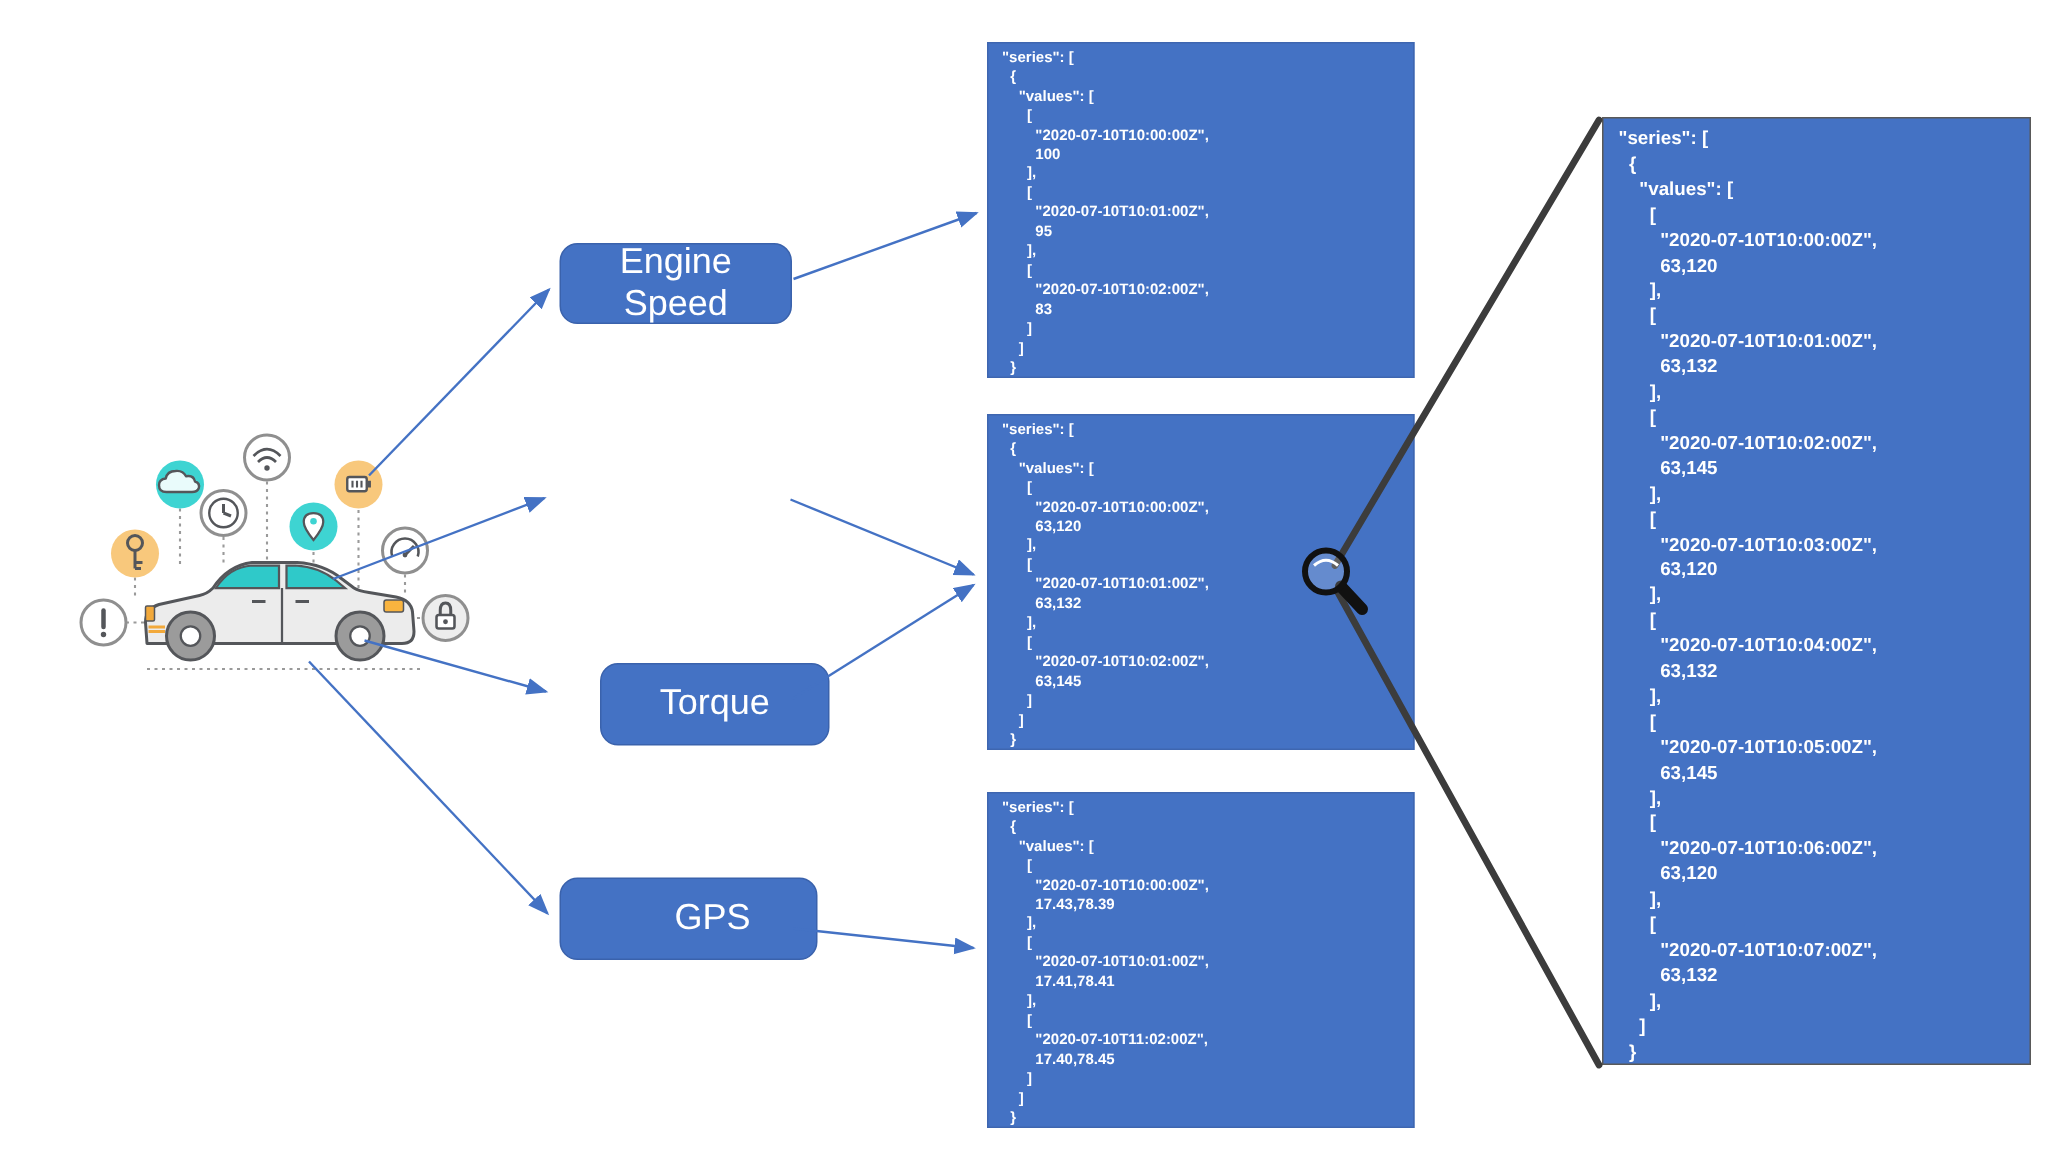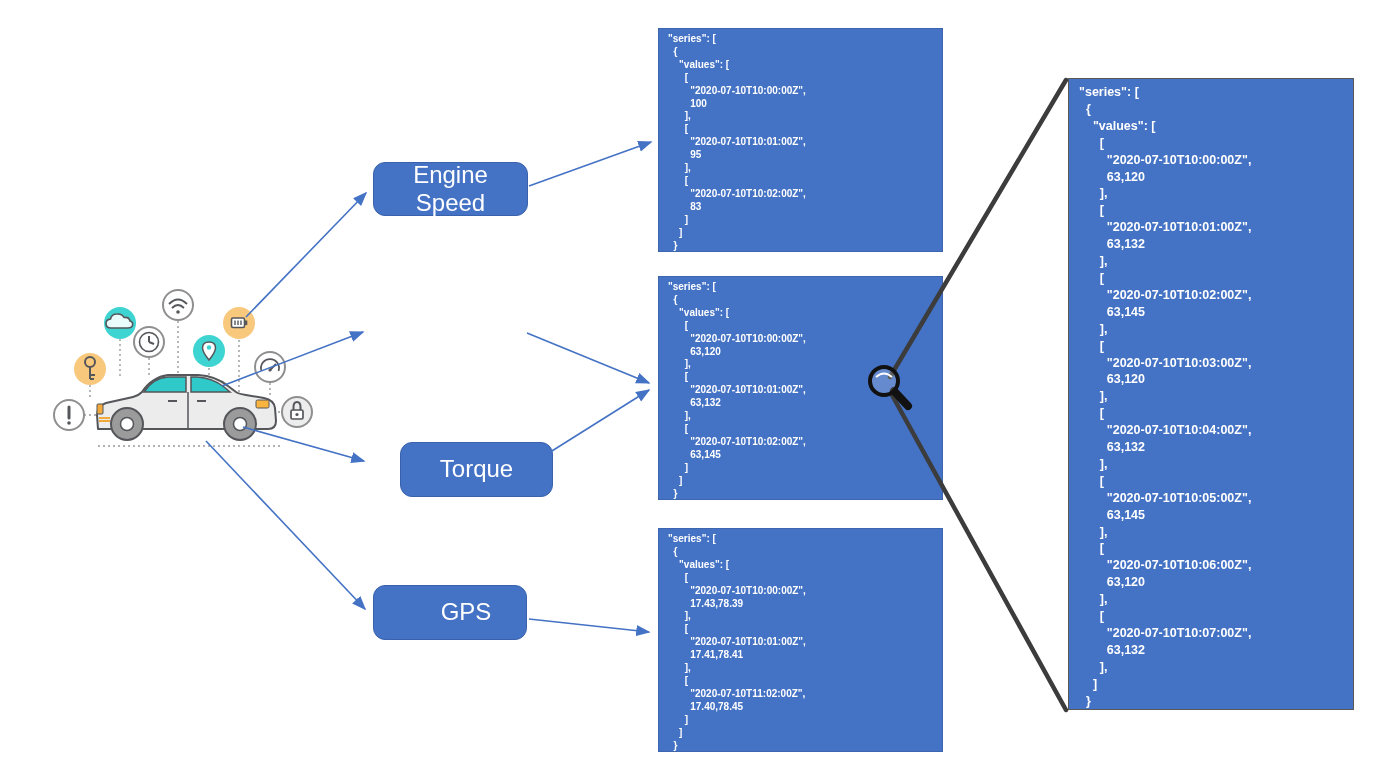--- a/index.html
+++ b/index.html
@@ -19,21 +19,21 @@
               font-size:12.5px;line-height:16.9px;padding:5px 4px 0 10px;
               border:1.5px solid #595959;}
 
   
   .sensor-btn{position:absolute;background:#4472C4;border:1px solid #3A62AC;border-radius:12px;
               color:#fff;display:flex;align-items:center;justify-content:center;text-align:center;
               font-size:24px;line-height:1.18;padding:0 12px;box-sizing:border-box;z-index:2;}
   #btn-engine{left:373px;top:162px;width:155px;height:54px;}
   #btn-oil{left:373px;top:303px;width:152px;height:54px;}
   #btn-torque{left:372px;top:442px;width:153px;height:55px;margin-left:28px;}
-  #btn-gps{left:373px;top:585px;width:154px;height:55px;padding-left:44px;}
+  #btn-gps{left:373px;top:585px;width:172px;height:55px;padding-left:44px;}
 
   
   .car-svg{position:absolute;left:40px;top:280px;width:300px;height:200px;z-index:1;}
 
   
   .overlay{position:absolute;left:0;top:0;width:1373px;height:776px;z-index:5;pointer-events:none;}
   .arrow{stroke:#4472C4;stroke-width:1.6;fill:none;}
   .callout{stroke:#3C3C3C;stroke-width:4.5;stroke-linecap:round;}
 </style>
 </head>

